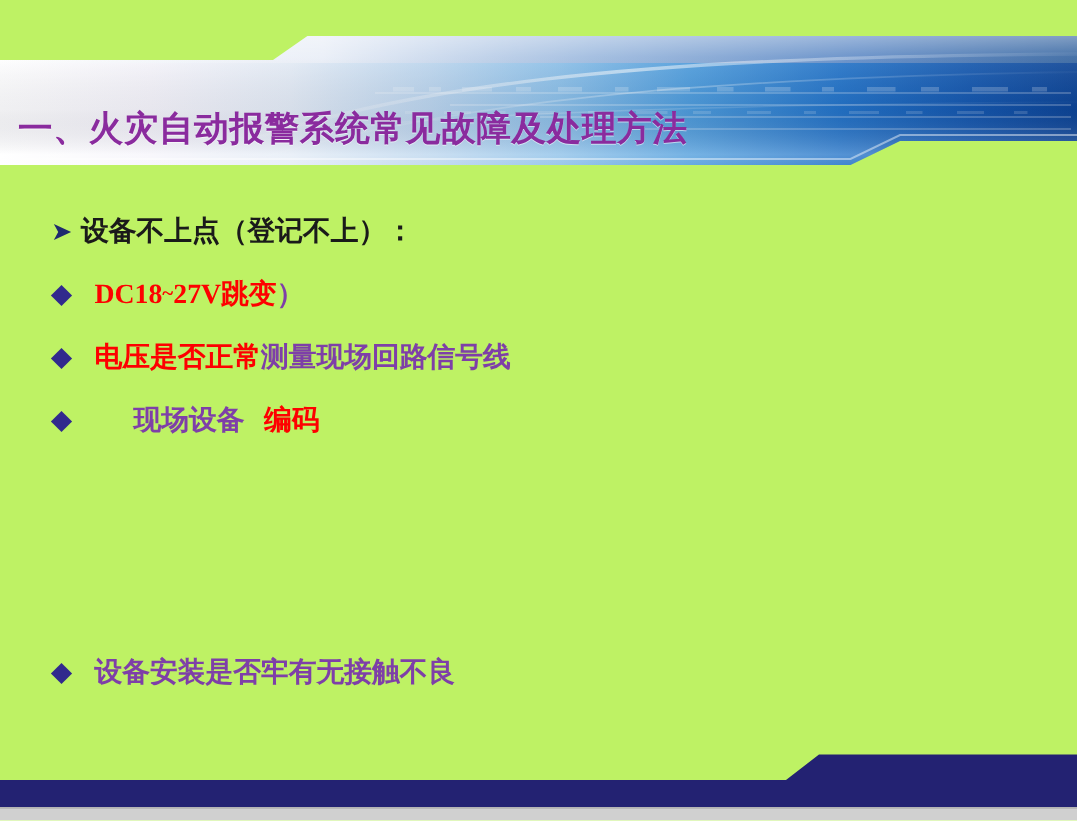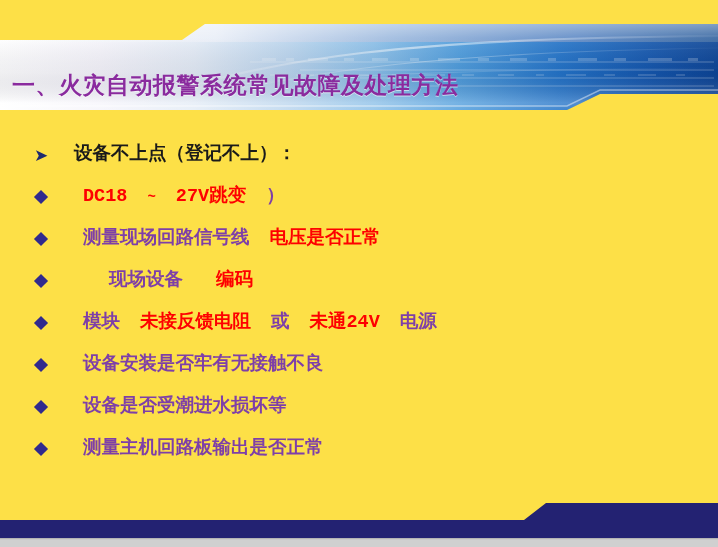--- a/index.html
+++ b/index.html
@@ -13,21 +13,21 @@
     overflow: hidden;
     font-family: "DejaVu Sans", "Liberation Sans", sans-serif;
     position: relative;
   }
 
   #slide {
     position: absolute;
     left: 0; top: 0;
     width: 718px;
     height: 547px;
-    background: #fde047;
+    background: #bef264;
     overflow: hidden;
   }
 
   
   .banner {
     position: absolute;
     left: 0;
     top: 18px;
     width: 718px;
     height: 100px;
@@ -84,25 +84,24 @@
   .marker-diamond::before {
     content: "";
     position: absolute;
     left: 2px; top: 3px;
     width: 10px; height: 10px;
     background: #312a8d;
     transform: rotate(45deg);
   }
 
   .txt {
-    font-family: Liberation Mono, monospace;
+    font-family: Liberation Serif, serif;
     font-size: 18.5px;
     font-weight: 700;
     line-height: 1;
-    margin-left: 20px;
   }
   .t-black  { color: #1a1a1a; }
   .t-purple { color: #7e3fa8; }
   .t-red    { color: #fe0000; text-align: center; }
 
   .lead-gap { display: inline-block; width: 10px; }
   .tilde { font-size: 14px; vertical-align: 3px; }
 
   
   .footer {
@@ -226,57 +225,38 @@
       <span class="lead-gap"></span>
         <span class="txt t-red">DC18</span>
         <span class="txt t-red tilde">~</span>
         <span class="txt t-red">27V跳变</span>
         <span class="txt t-purple">）</span>
     </div>
 
     <div class="line" style="top:94px;">
       <span class="marker-diamond"></span>
       <span class="lead-gap"></span>
-      <span class="txt t-purple">测量现场回路信号线</span>
-        <span class="txt t-red">电压是否正常</span>
+      <span class="txt t-red">电压是否正常</span>
+        <span class="txt t-purple">测量现场回路信号线</span>
     </div>
 
     <div class="line" style="top:136px;gap:13px;">
       <span class="marker-diamond"></span>
       <span class="lead-gap"></span>
       <span class="txt t-purple">现场设备</span>
         <span class="txt t-red">编码</span>
     </div>
 
-    <div class="line" style="top:178px;">
-      <span class="marker-diamond"></span>
-      <span class="lead-gap"></span>
-      <span class="txt t-purple">模块</span>
-        <span class="txt t-red">未接反馈电阻</span>
-        <span class="txt t-purple">或</span>
-        <span class="txt t-red">未通24V</span>
-        <span class="txt t-purple">电源</span>
-    </div>
-
-    <div class="line" style="top:220px;">
+
+
+
+    <div class="line" style="top:304px;">
       <span class="marker-diamond"></span>
       <span class="lead-gap"></span>
       <span class="txt t-purple">设备安装是否牢有无接触不良</span>
-    </div>
-
-    <div class="line" style="top:262px;">
-      <span class="marker-diamond"></span>
-      <span class="lead-gap"></span>
-      <span class="txt t-purple">设备是否受潮进水损坏等</span>
-    </div>
-
-    <div class="line" style="top:304px;">
-      <span class="marker-diamond"></span>
-      <span class="lead-gap"></span>
-      <span class="txt t-purple">测量主机回路板输出是否正常</span>
     </div>
 
   </div>
 
   <div class="footer">
     <svg width="718" height="52" viewBox="0 0 718 52" xmlns="http://www.w3.org/2000/svg">
       <path d="M0,25 L524,25 L546,8 L718,8 L718,43 L0,43 Z" fill="#232272"></path>
       <rect x="0" y="43" width="718" height="9" fill="#d0d0d0"></rect>
       <rect x="0" y="43" width="718" height="1.2" fill="#b4b4b4"></rect>
     </svg>

